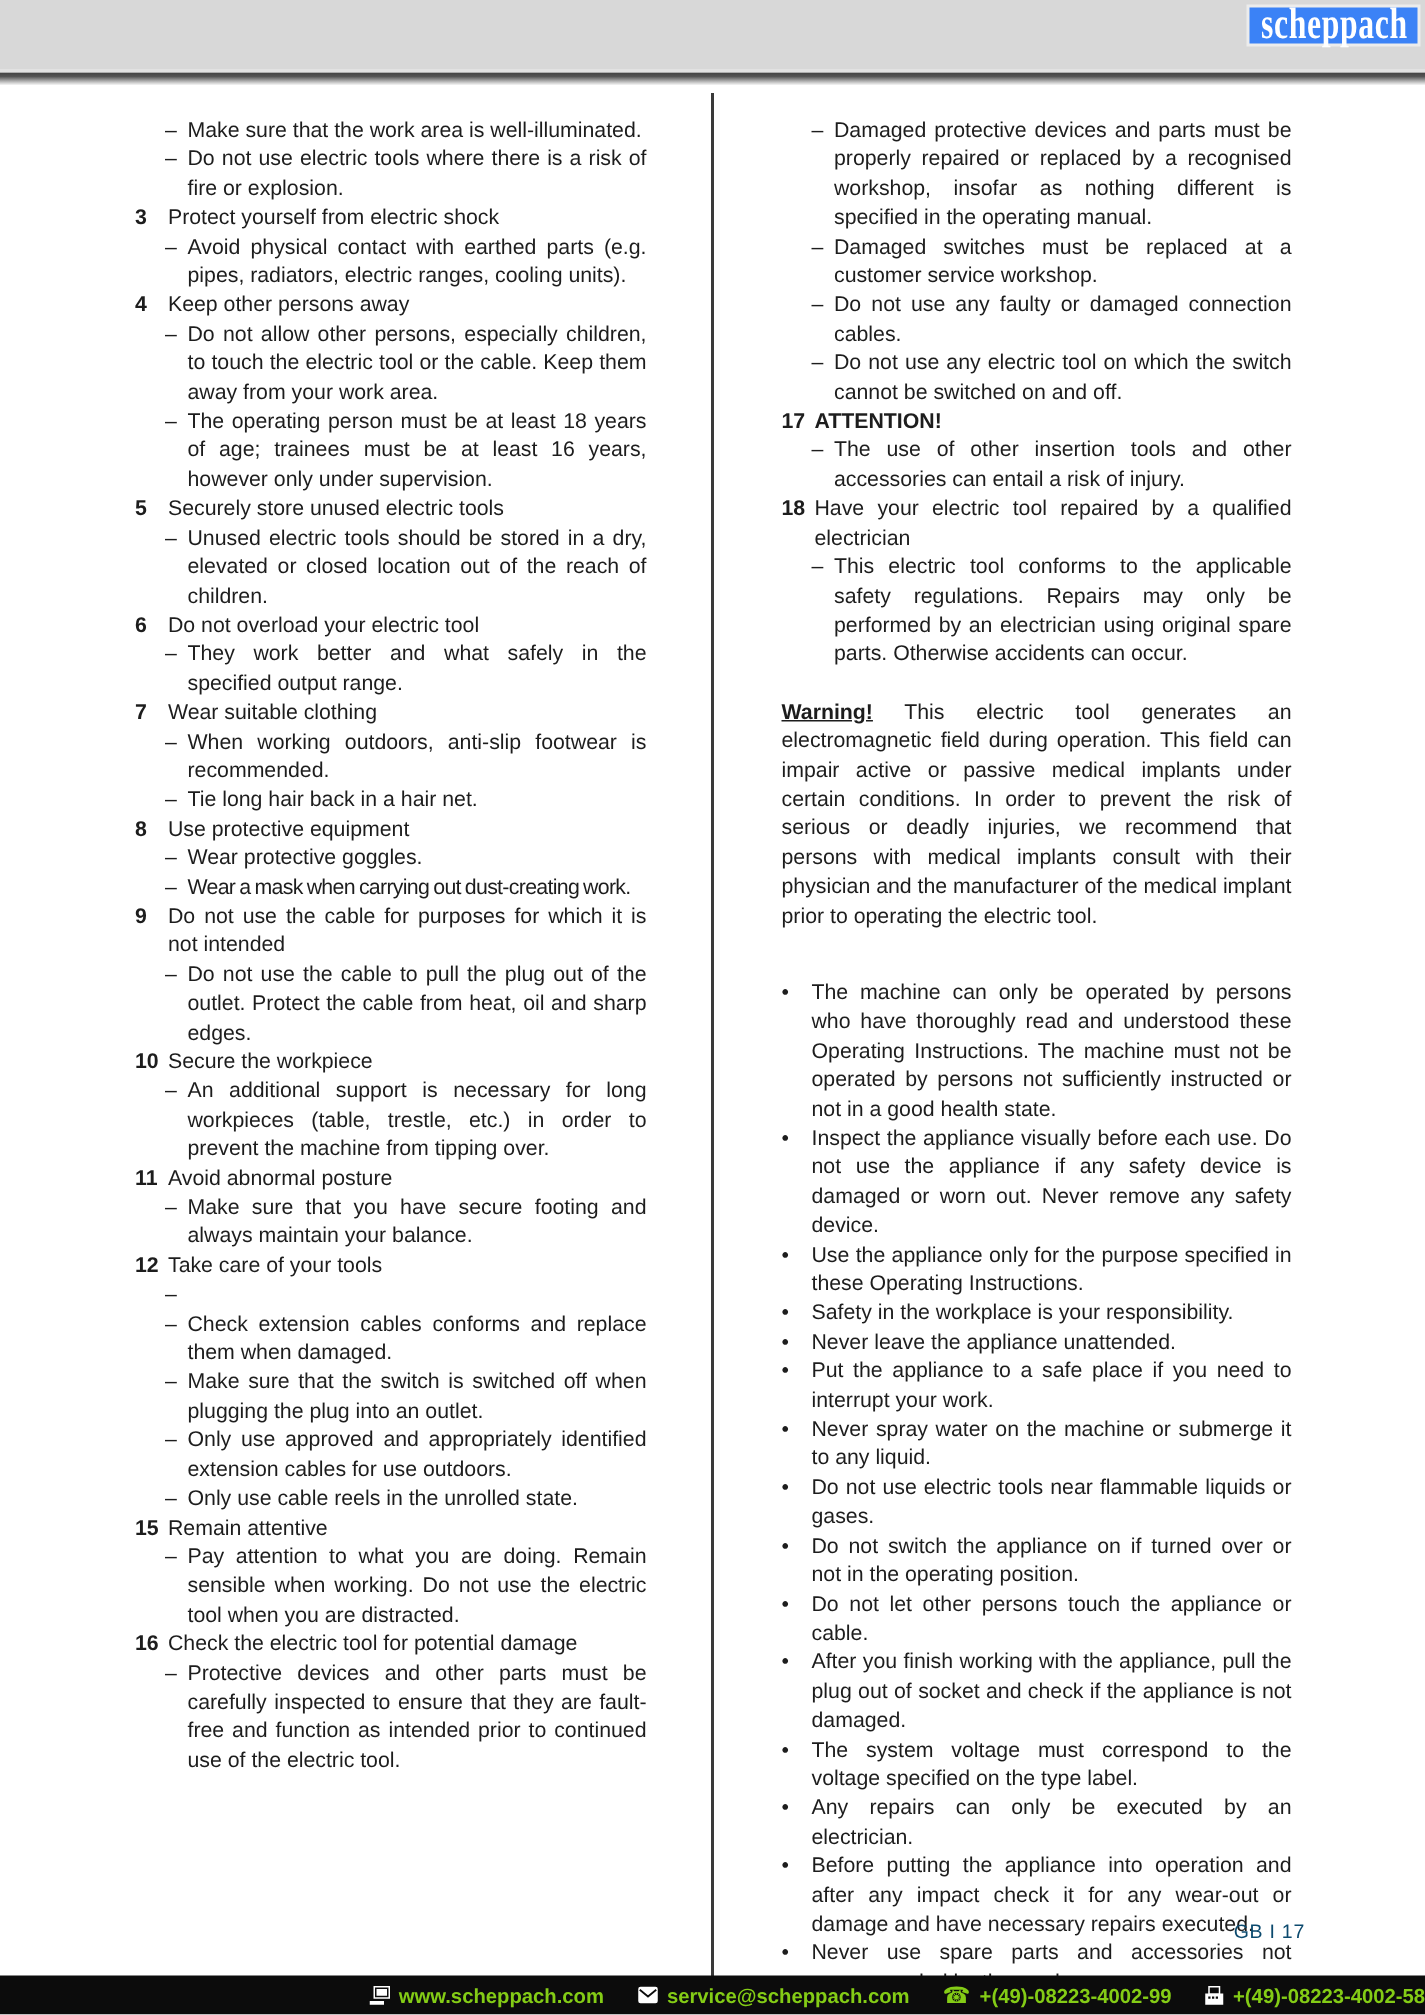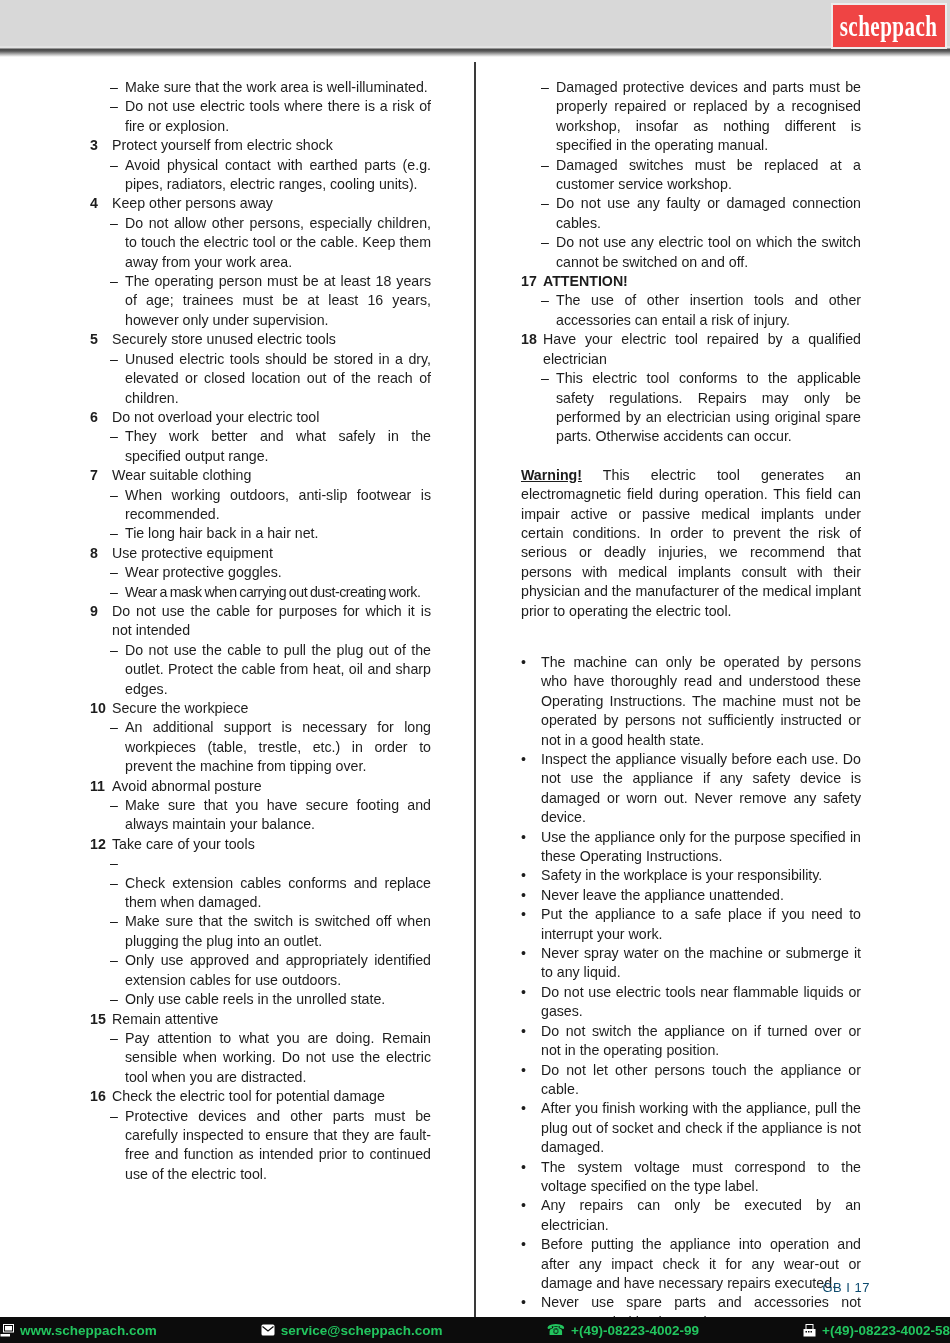--- a/index.html
+++ b/index.html
@@ -1,18 +1,18 @@
 <!DOCTYPE html>
 <html><head>
 <meta charset="utf-8">
 <style>
   html,body{margin:0;padding:0;background:#ffffff;}
   body{width:950px;height:1343px;font-family:"Liberation Sans","DejaVu Sans",sans-serif;color:#1d1d1d;position:relative;overflow:hidden;}
   .topbar{height:46px;background:#d8d8d8;position:relative;z-index:1;}
-  .logo-box{position:absolute;top:5px;right:5px;width:112px;height:42px;background:#ef4444;box-shadow:0 0 0 2px #ececec;display:flex;align-items:center;justify-content:center;}
+  .logo-box{position:absolute;top:5px;right:5px;width:112px;height:24px;background:#3b82f6;box-shadow:0 0 0 2px #ececec;display:flex;align-items:center;justify-content:flex-end;}
   .logo-text{color:#fff;font-weight:bold;font-size:24px;letter-spacing:0.5px;transform:scale(0.88,1.22);transform-origin:center;font-family:"Liberation Serif","DejaVu Serif",serif;}
   .shadowline{height:11px;background:linear-gradient(180deg,#e2e2e2 0,#e2e2e2 2px,#474747 3px,#555 5px,#8f8f8f 7px,#c9c9c9 9px,#fff 11px);}
   .content{display:flex;align-items:flex-start;padding:21px 0 0 90px;}
   .col{font-size:14.2px;line-height:19.4px;}
   .col-left{width:341px;flex:none;}
   .col-right{width:340px;flex:none;}
   .divider{width:2px;background:#3a3a3a;align-self:stretch;margin:-16px 45px 6px 43px;}
   
   .head{display:flex;}
   .num{width:22px;flex:none;font-weight:bold;}
@@ -24,21 +24,21 @@
   #left-nums > div:nth-of-type(6) .subs > div:nth-of-type(2) .sub-text{letter-spacing:-0.45px;word-spacing:-0.8px;}
   
   #right-nums > div:nth-of-type(1) .num-title{font-weight:bold;}
   .warning{margin:19px 0 0 0;text-align:justify;}
   .wlabel{font-weight:bold;text-decoration:underline;}
   .bullets{margin-top:32px;}
   .bullet{display:flex;}
   .bdot{width:20px;flex:none;}
   .b-text{flex:1;text-align:justify;}
   .pagenum{position:absolute;top:1280px;right:80px;font-size:13px;color:#0c4a6e;letter-spacing:0.5px;}
-  .footbar{position:absolute;left:0;bottom:0;width:950px;height:26px;background:#0c0c0c;color:#22c55e;display:flex;align-items:center;justify-content:space-between;gap:22px;font-size:13.5px;font-weight:bold;}
+  .footbar{position:absolute;left:0;bottom:0;width:950px;height:26px;background:#0c0c0c;color:#84cc16;display:flex;align-items:center;justify-content:flex-end;gap:22px;font-size:13.5px;font-weight:bold;}
   .fitem{display:flex;align-items:center;gap:6px;white-space:nowrap;}
   .fitem svg{display:block;}
   .phone-glyph{font-size:15px;line-height:1;font-family:"DejaVu Sans",sans-serif;font-weight:normal;}
 </style>
 </head>
 <body>
 
 <header class="topbar">
   <div class="logo-box">
     <span class="logo-text">scheppach</span>

